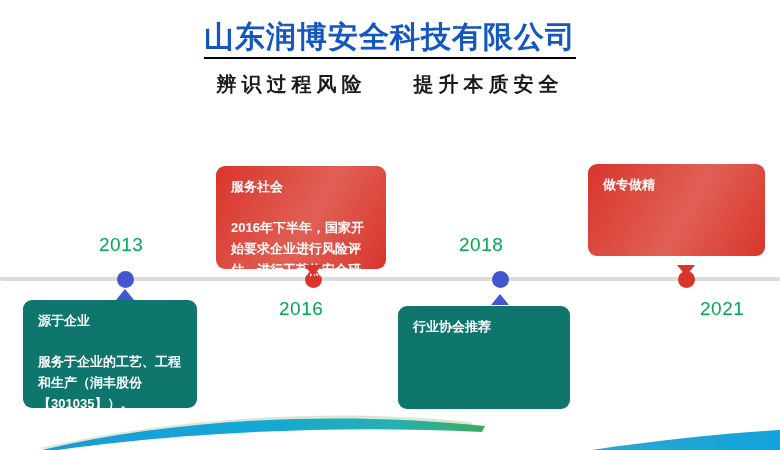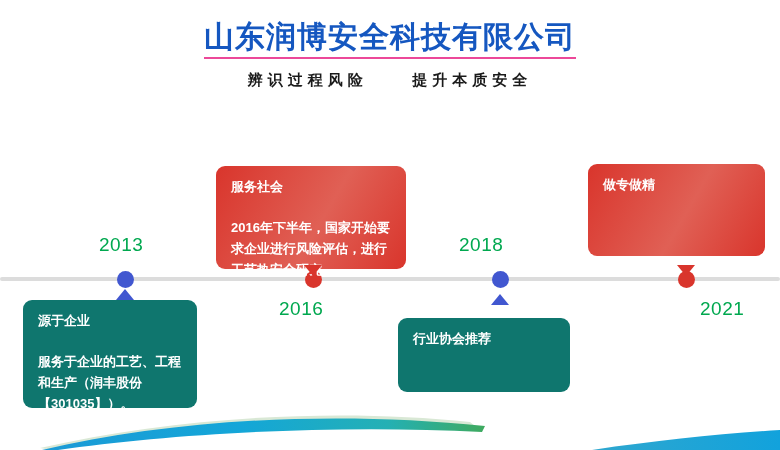--- a/index.html
+++ b/index.html
@@ -31,27 +31,27 @@
   }
   .company-title {
     margin: 0;
     padding-top: 18px;
     font-size: 30px;
     font-weight: bold;
     color: #1557c0;
     letter-spacing: 1px;
     line-height: 1.25;
     display: inline-block;
-    border-bottom: 2px solid #ec4899;
+    border-bottom: 2px solid #000000;
     padding-bottom: 1px;
   }
   .slogan {
     margin: 0;
     padding-top: 12px;
-    font-size: 15px;
+    font-size: 20px;
     font-weight: bold;
     color: #1a1a1a;
     letter-spacing: 5px;
   }
   .slogan .gap {
     display: inline-block;
     width: 26px;
   }
 
   
@@ -162,28 +162,28 @@
   <div class="year" style="left:279px; top:298px;">2016</div>
   <div class="year" style="left:459px; top:234px;">2018</div>
   <div class="year" style="left:700px; top:298px;">2021</div>
 
   <div class="tail up" style="left:116px; top:289px;"></div>
   <div class="card blue" style="left:23px; top:300px; width:174px; height:108px;">
     <span class="card-title">源于企业</span>
     <span class="card-body">服务于企业的工艺、工程和生产（润丰股份【301035】）。</span>
   </div>
 
-  <div class="card red" style="left:216px; top:166px; width:190px; height:103px;">
+  <div class="card red" style="left:216px; top:166px; width:170px; height:103px;">
     <span class="card-title">服务社会</span>
     <span class="card-body">2016年下半年，国家开始要求企业进行风险评估，进行工艺热安全研究。</span>
   </div>
   <div class="tail down-red" style="left:304px; top:265px;"></div>
 
   <div class="tail up" style="left:491px; top:294px;"></div>
-  <div class="card blue" style="left:398px; top:318px; width:172px; height:74px;">
+  <div class="card blue" style="left:398px; top:306px; width:172px; height:103px;">
     <span class="card-title">行业协会推荐</span>
   </div>
 
   <div class="card red" style="left:588px; top:164px; width:177px; height:92px;">
     <span class="card-title">做专做精</span>
   </div>
   <div class="tail down-red" style="left:677px; top:265px;"></div>
 
   <svg class="waves" viewBox="0 0 780 60" preserveAspectRatio="none">
     <defs>

